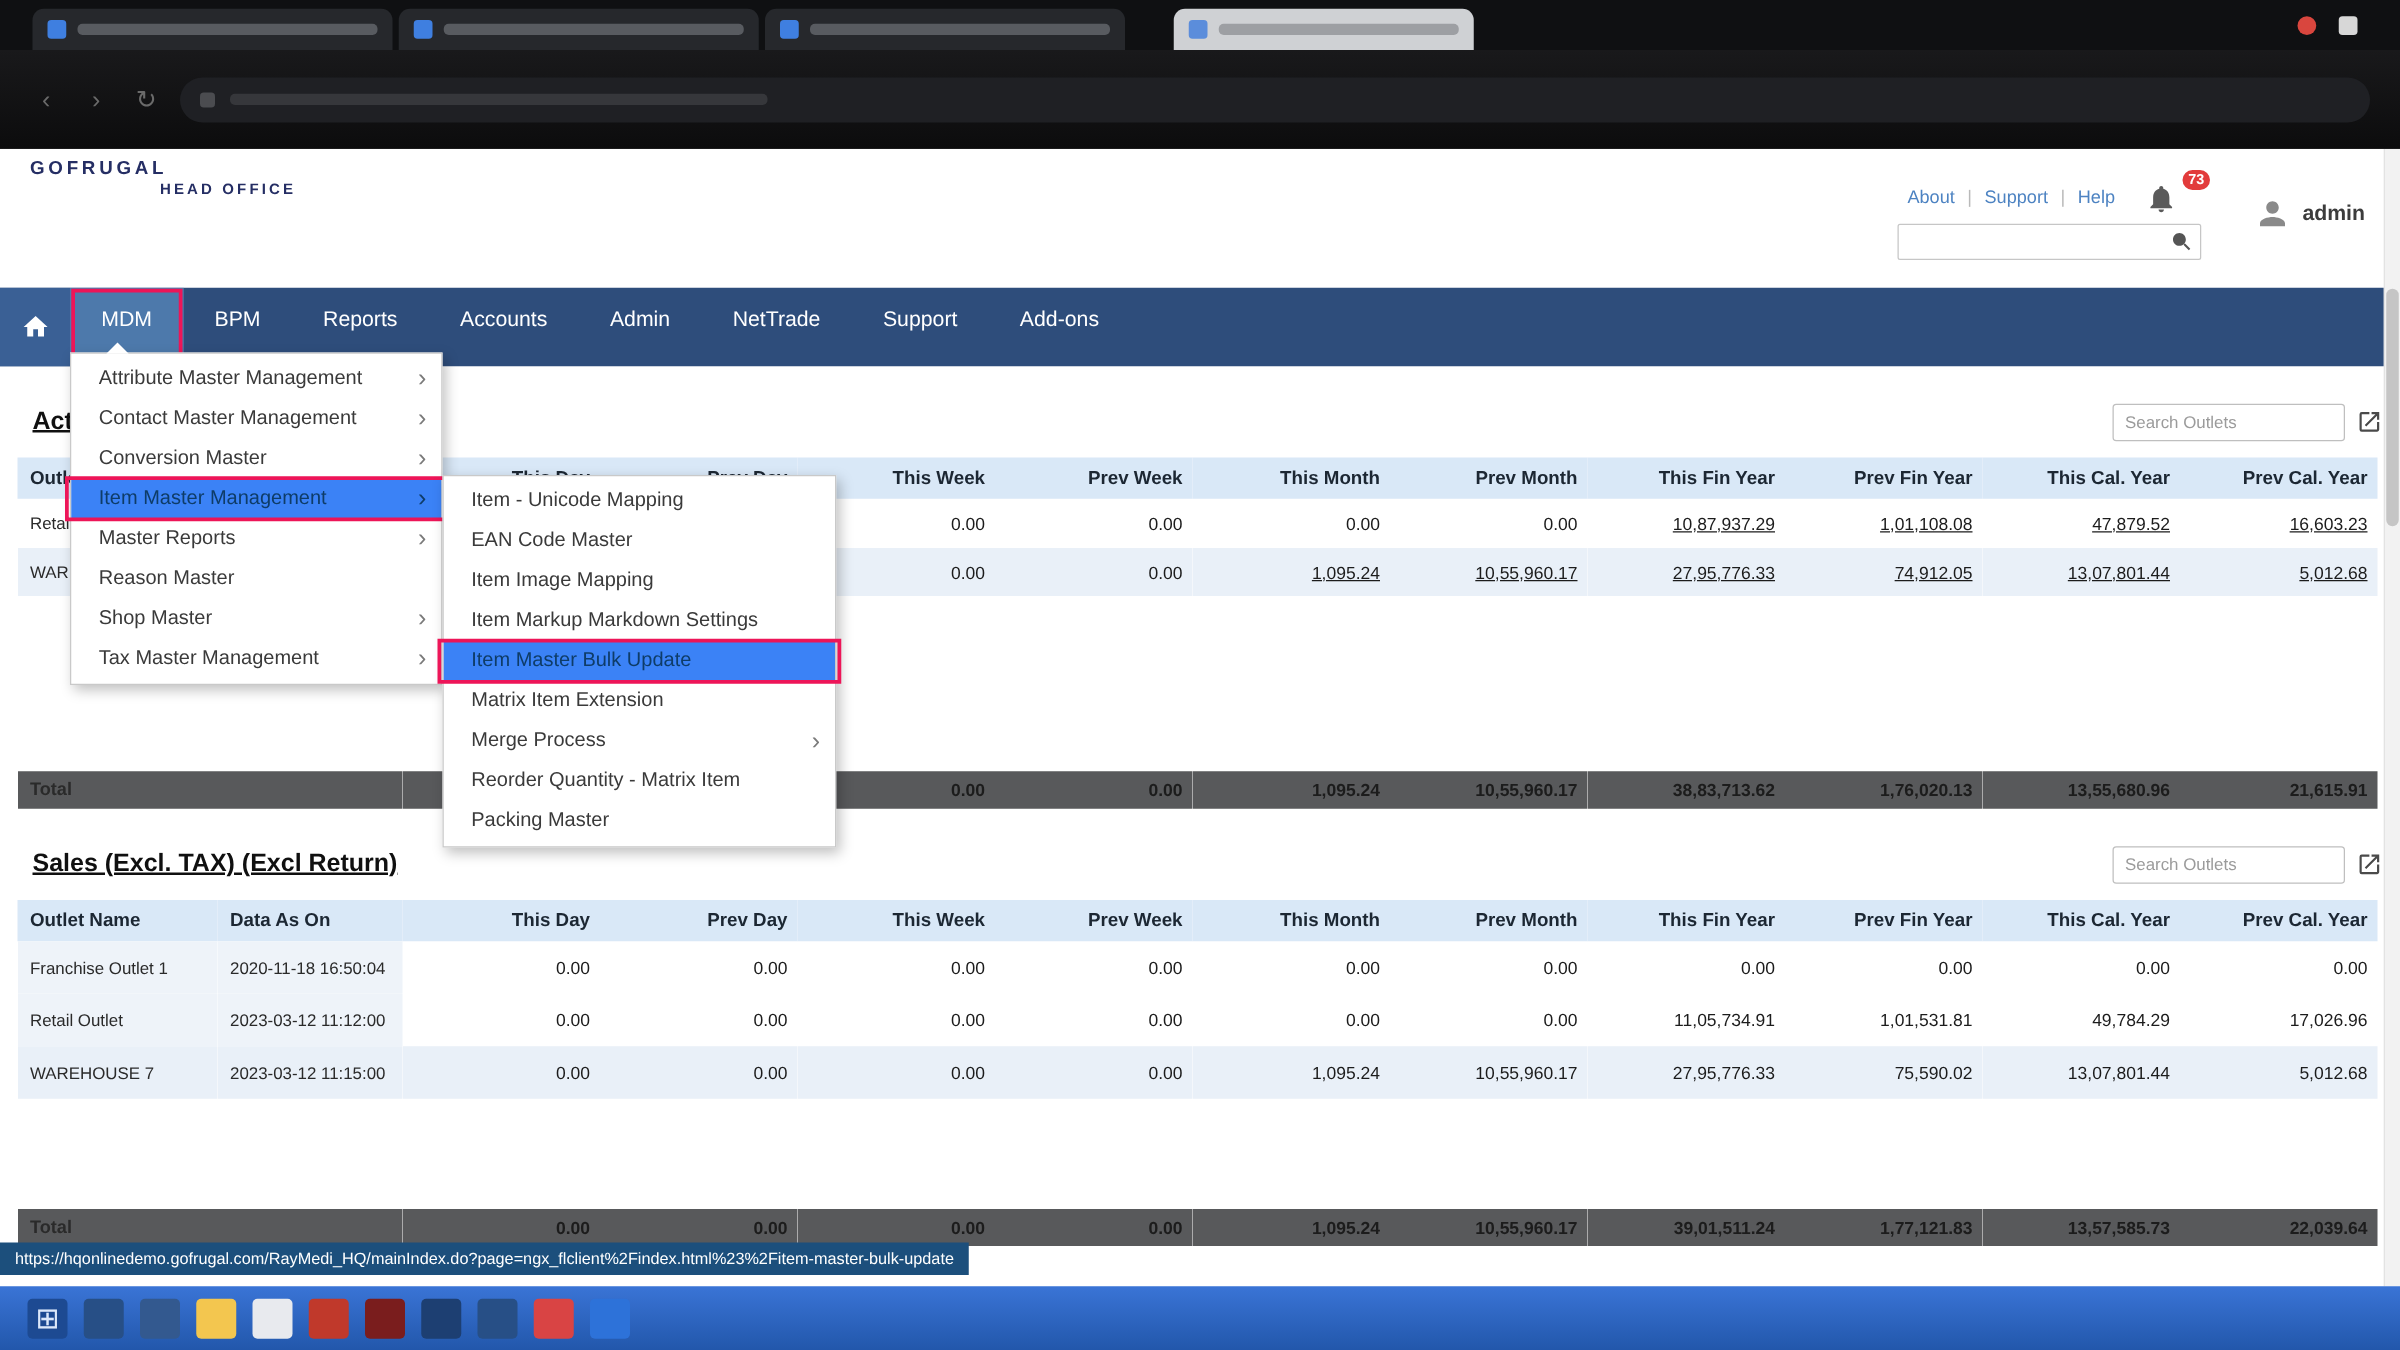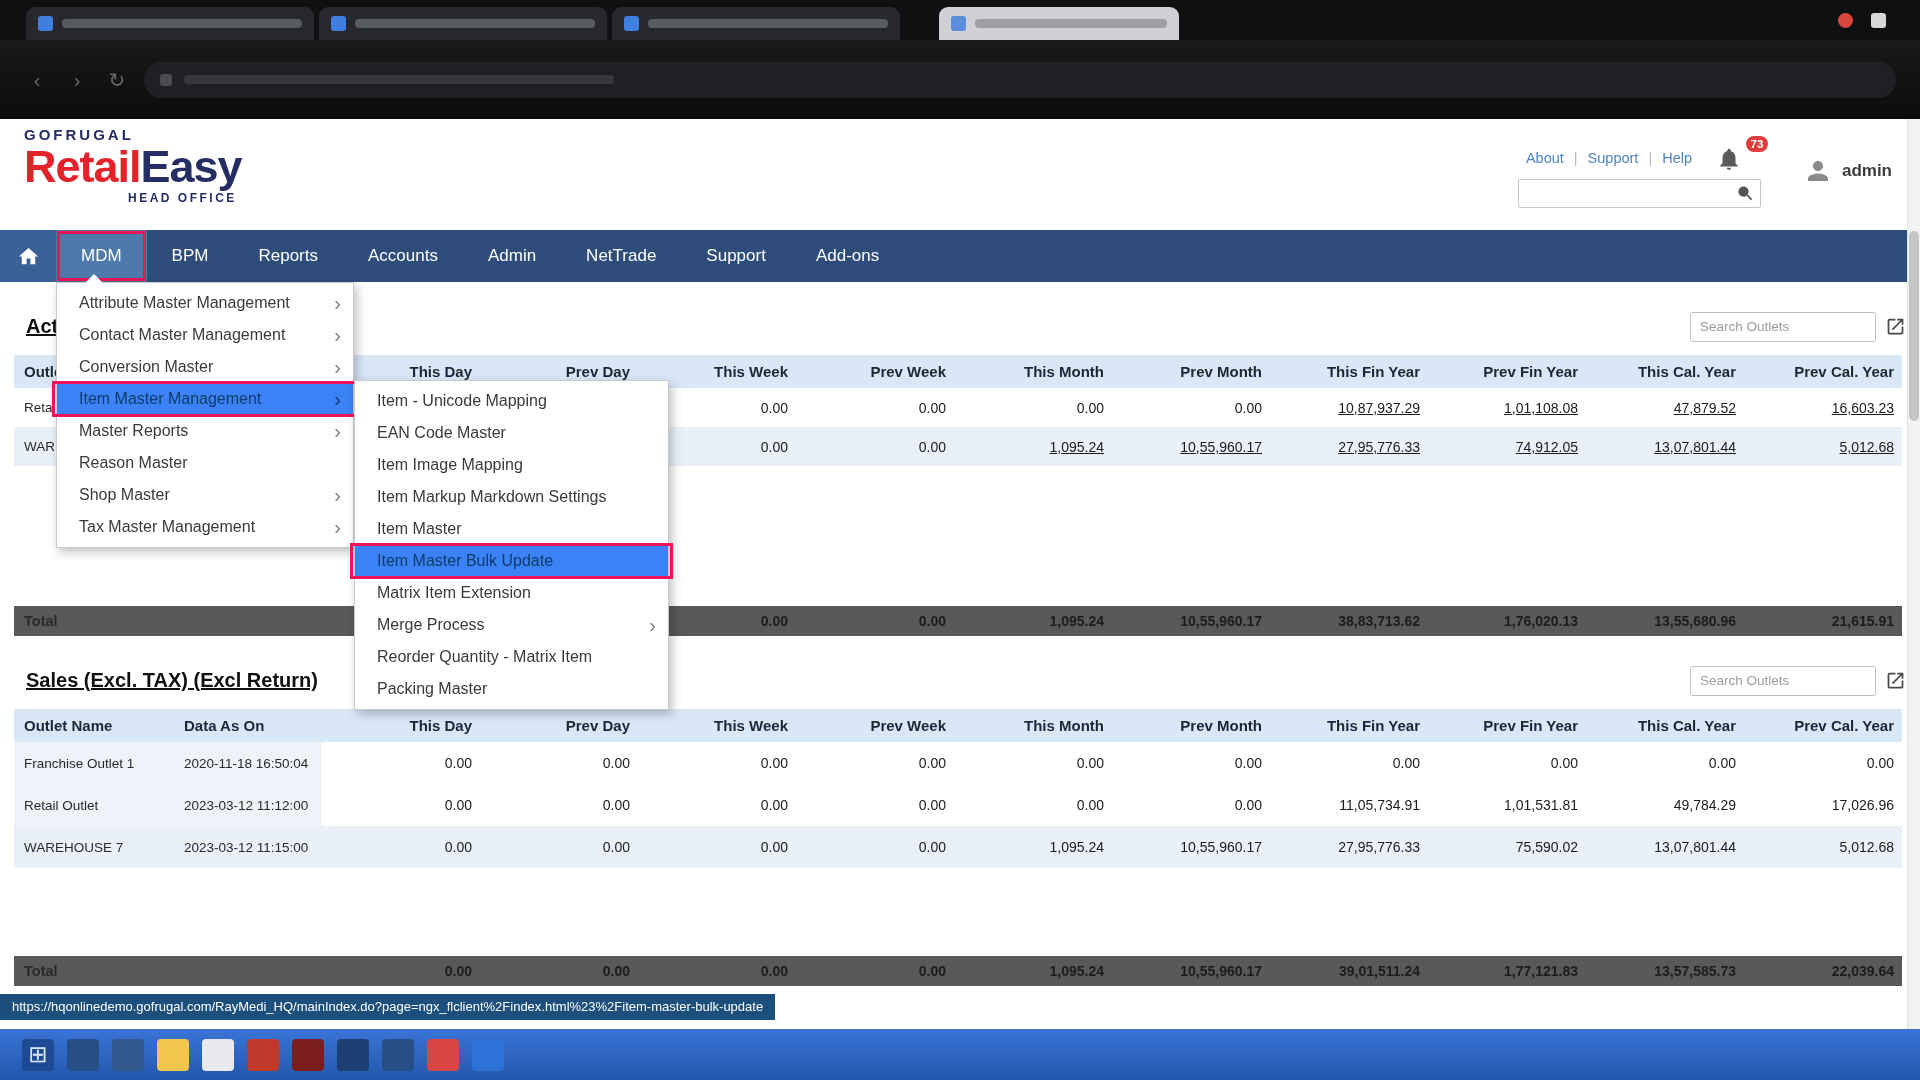--- a/index.html
+++ b/index.html
@@ -45,21 +45,21 @@
   .bell-wrap{position:absolute;top:27px;right:178px;width:26px;height:26px;}
   .badge{position:absolute;top:15px;right:150px;min-width:26px;height:20px;background:#e23b3b;border:2px solid #fff;
          border-radius:10px;color:#fff;font-size:11.5px;font-weight:700;display:flex;align-items:center;justify-content:center;padding:0 4px;margin-left:32px;}
   .hdr-user{position:absolute;top:37px;right:28px;display:flex;align-items:center;gap:9px;}
   .hdr-user .uname{font-size:17px;font-weight:700;color:#3c3c3c;}
   .hdr-search{position:absolute;top:60px;right:159px;width:243px;height:29px;}
   .hdr-search input{width:100%;height:100%;border:1px solid #c6c6c6;border-radius:2px;padding:0 30px 0 9px;font-size:13px;outline:none;font-family:inherit;}
   .hdr-search .mag{position:absolute;right:6px;top:5px;width:19px;height:19px;}
 
   
-  .navbar{display:flex;background:#2e4d7b;height:52px;}
+  .navbar{display:flex;background:#2e4d7b;height:63px;}
   .home-btn{width:56px;background:#3a6095;display:flex;align-items:center;justify-content:center;cursor:pointer;}
   .nav-items{display:flex;}
   .nav-item{padding:0 25px;line-height:52px;color:#fff;font-size:17px;cursor:pointer;white-space:nowrap;}
   .nav-item.active{background:#4d79ab;}
   .nav-item.boxed{outline:3px solid #ed1558;outline-offset:-4px;}
 
   
   .main{padding:30px 14px 0 14px;}
   .section-head{display:flex;justify-content:space-between;align-items:center;height:29px;margin-bottom:14px;}
   .section-title{font-size:20px;font-weight:700;text-decoration:underline;color:#101010;white-space:nowrap;margin-left:12px;}
@@ -153,21 +153,20 @@
         <span class="addr-ph"></span>
       </div>
     </div>
   </div>
 
   <div class="page">
 
     <header class="app-header">
       <div class="logo">
         <div class="logo-brand">GOFRUGAL</div>
-        <div class="logo-main"><span class="red">Retail</span><span class="navy">Easy</span></div>
         <div class="logo-tag">HEAD OFFICE</div>
       </div>
 
       <div class="top-links">
           <span class="top-link">About</span>
           <span class="sep">|</span>
           <span class="top-link">Support</span>
           <span class="sep">|</span>
           <span class="top-link">Help</span>
         </div>
@@ -456,23 +455,20 @@
       </div>
       <div class="menu-item">
         <span class="mi-label">EAN Code Master</span>
       </div>
       <div class="menu-item">
         <span class="mi-label">Item Image Mapping</span>
       </div>
       <div class="menu-item">
         <span class="mi-label">Item Markup Markdown Settings</span>
       </div>
-      <div class="menu-item">
-        <span class="mi-label">Item Master</span>
-      </div>
       <div class="menu-item hl boxed">
         <span class="mi-label">Item Master Bulk Update</span>
       </div>
       <div class="menu-item">
         <span class="mi-label">Matrix Item Extension</span>
       </div>
       <div class="menu-item">
         <span class="mi-label">Merge Process</span>
         <span class="mi-arrow">›</span>
       </div>

